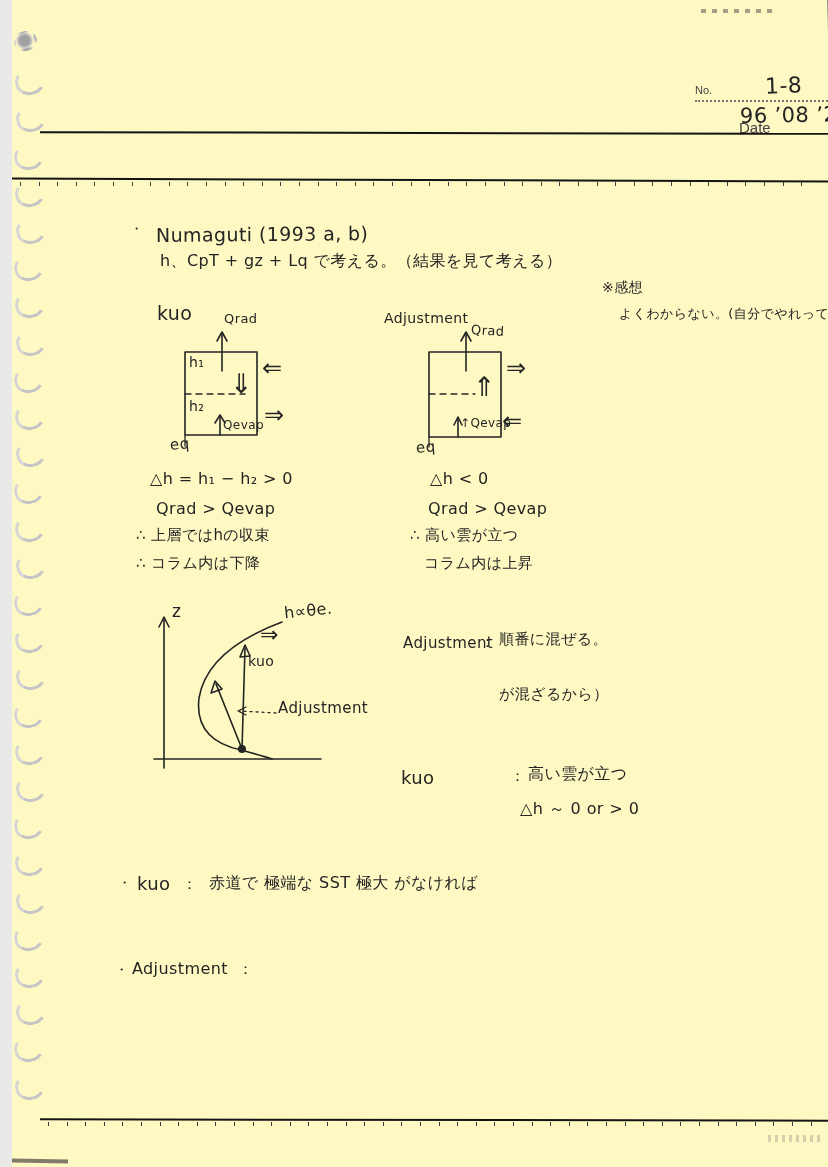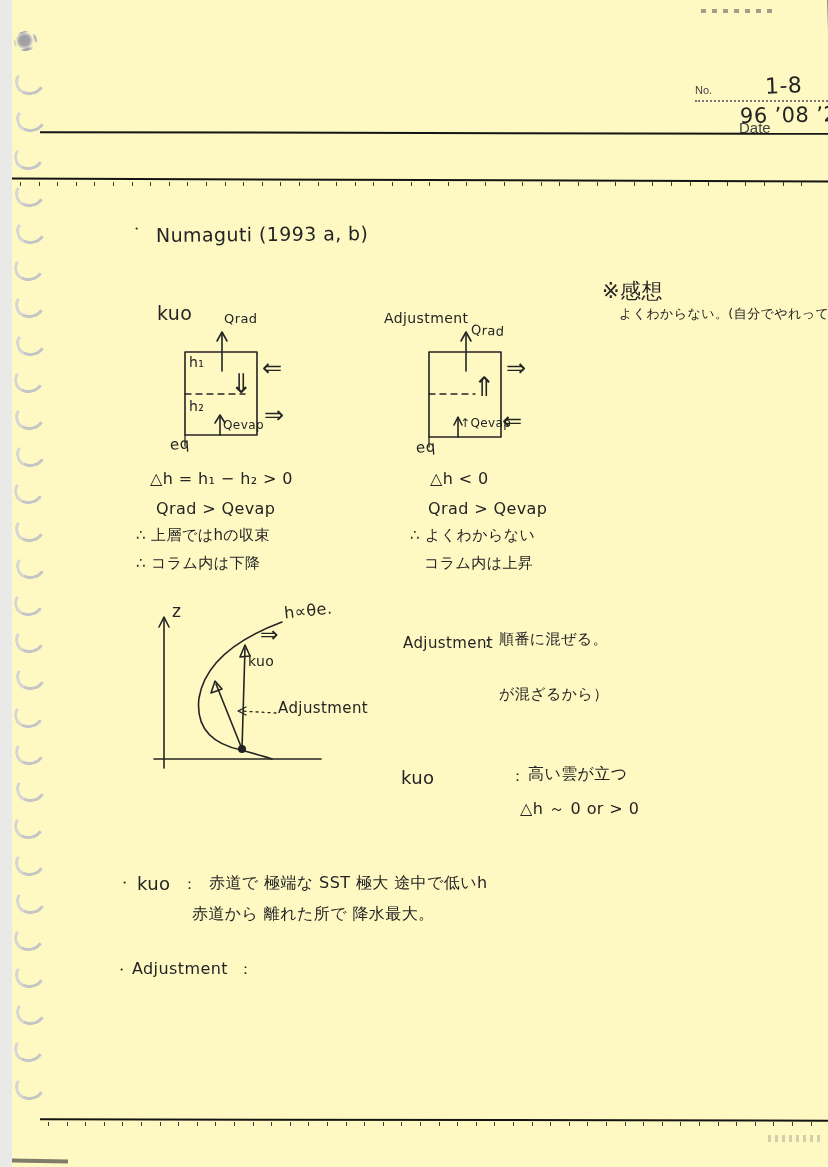--- a/index.html
+++ b/index.html
@@ -116,22 +116,23 @@
       <i style="left: 696.2px;"></i>
       <i style="left: 714.8px;"></i>
       <i style="left: 733.4px;"></i>
       <i style="left: 752px;"></i>
       <i style="left: 770.6px;"></i>
       <i style="left: 789.2px;"></i>
     </div>
 
   <span class="hw" style="left:118px;top:222px;font-size:13px;">・</span>
   <span class="hw" style="left:144px;top:224px;font-size:19px;transform:rotate(-0.5deg);">Numaguti (1993 a, b)</span>
-
-  <span class="hw" style="left:590px;top:280px;font-size:21px;">※感想</span>
+  <span class="hw" style="left:148px;top:252px;font-size:16px;">h、CpT + gz + Lq  で考える。（結果を見て考える）</span>
+
+  <span class="hw" style="left:590px;top:280px;font-size:14px;">※感想</span>
   <span class="hw" style="left:607px;top:307px;font-size:13px;">よくわからない。(自分でやれって</span>
 
   <span class="hw" style="left:145px;top:303px;font-size:19px;">kuo</span>
   <span class="hw" style="left:212px;top:312px;font-size:13px;">Qrad</span>
   <svg class="diag" style="left:163px;top:325px;" width="120" height="138" viewBox="0 0 120 138">
     <rect class="st" x="10" y="27" width="72" height="83"></rect>
     <line class="st thin" x1="10" y1="110" x2="10" y2="121"></line>
     <line class="st thin" x1="10" y1="69" x2="70" y2="69" stroke-dasharray="6 5"></line>
     <line class="st" x1="47" y1="46" x2="47" y2="9"></line>
     <polyline class="st" points="42,16 47,7 52,16"></polyline>
@@ -163,21 +164,21 @@
   <span class="hw" style="left:448px;top:417px;font-size:12px;">↑Qevap</span>
   <span class="hw" style="left:404px;top:439px;font-size:15px;transform:rotate(-4deg);">eq</span>
 
   <span class="hw" style="left:138px;top:470px;font-size:16px;">△h = h₁ − h₂ &gt; 0</span>
   <span class="hw" style="left:144px;top:500px;font-size:16px;">Qrad &gt; Qevap</span>
   <span class="hw" style="left:124px;top:527px;font-size:15px;">∴ 上層ではhの収束</span>
   <span class="hw" style="left:124px;top:555px;font-size:15px;">∴ コラム内は下降</span>
 
   <span class="hw" style="left:418px;top:470px;font-size:16px;">△h &lt; 0</span>
   <span class="hw" style="left:416px;top:500px;font-size:16px;">Qrad &gt; Qevap</span>
-  <span class="hw" style="left:398px;top:527px;font-size:15px;">∴ よくわからない</span>
+  <span class="hw" style="left:398px;top:527px;font-size:15px;">∴ 高い雲が立つ</span>
   <span class="hw" style="left:412px;top:555px;font-size:15px;">コラム内は上昇</span>
 
   <svg class="diag" style="left:133px;top:598px;" width="235" height="180" viewBox="0 0 235 180">
     <line class="st" x1="19" y1="170" x2="19" y2="21"></line>
     <polyline class="st" points="14,29 19,19 24,29"></polyline>
     <line class="st" x1="9" y1="161" x2="176" y2="161"></line>
     <path class="st" d="M137,24 Q62,52 54,100 Q49,142 96,152 Q118,158 127,161"></path>
     <line class="st" x1="97" y1="151" x2="100" y2="50"></line>
     <polygon class="st" points="100,47 95,59 105,58"></polygon>
     <line class="st" x1="97" y1="151" x2="71" y2="86"></line>
@@ -198,22 +199,21 @@
   <span class="hw" style="left:487px;top:686px;font-size:15px;">が混ざるから）</span>
 
   <span class="hw" style="left:389px;top:768px;font-size:18px;">kuo</span>
   <span class="hw" style="left:498px;top:768px;font-size:15px;">：</span>
   <span class="hw" style="left:516px;top:765px;font-size:16px;">高い雲が立つ</span>
   <span class="hw" style="left:508px;top:800px;font-size:16px;">△h ～ 0  or  &gt; 0</span>
 
   <span class="hw" style="left:106px;top:876px;font-size:13px;">・</span>
   <span class="hw" style="left:125px;top:874px;font-size:18px;">kuo</span>
   <span class="hw" style="left:170px;top:876px;font-size:15px;">：</span>
-  <span class="hw" style="left:197px;top:874px;font-size:16px;">赤道で 極端な SST 極大 途中で低いh</span>
-  <span class="hw" style="left:180px;top:905px;font-size:16px;">赤道から 離れた所で 降水最大。</span>
+  <span class="hw" style="left:197px;top:874px;font-size:16px;">赤道で 極端な SST 極大 がなければ</span>
 
   <span class="hw" style="left:103px;top:963px;font-size:13px;">・</span>
   <span class="hw" style="left:120px;top:960px;font-size:16px;">Adjustment</span>
   <span class="hw" style="left:226px;top:961px;font-size:15px;">：</span>
 
   <div class="rule" style="left:28px;top:1119px;width:800px;height:2px;transform:rotate(0.1deg);"></div>
   <div class="rule-ticks" style="left:28px;top:1122px;">
       <i style="left: 8px;"></i>
       <i style="left: 26.6px;"></i>
       <i style="left: 45.2px;"></i>

